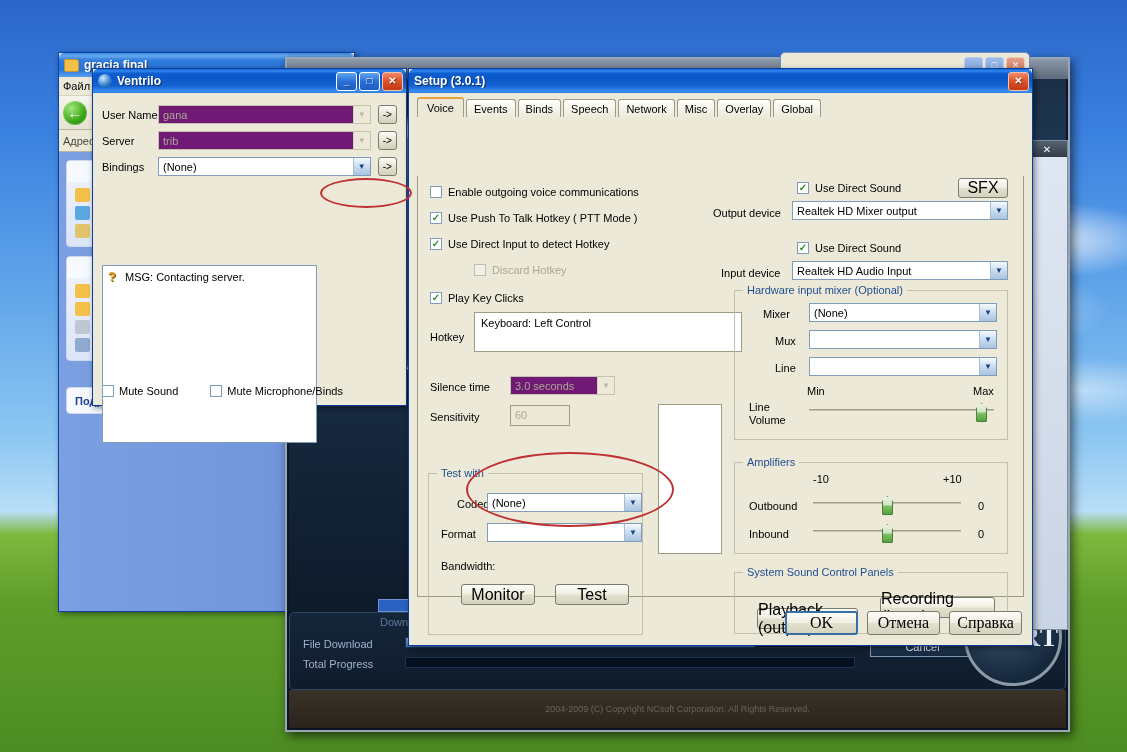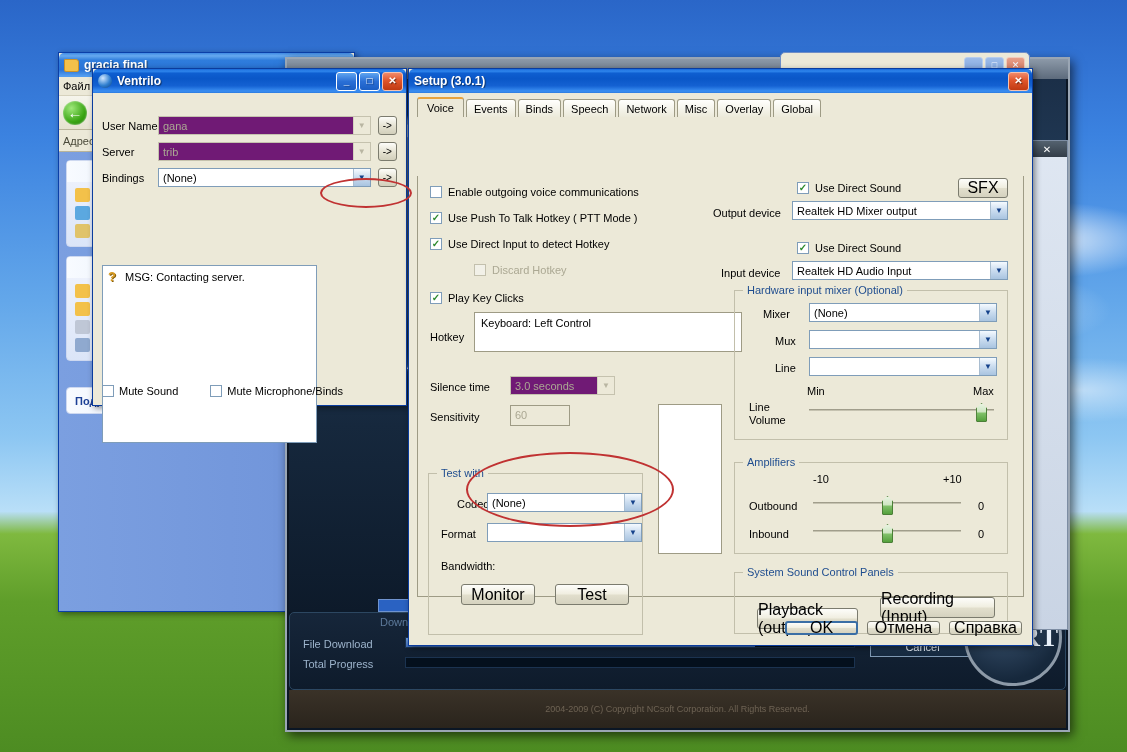--- a/index.html
+++ b/index.html
@@ -124,21 +124,21 @@
      gap:2px; padding:2px 4px 0 0; }
   .dimbtn { width:19px; height:17px; border-radius:3px; border:1px solid #b7cdee;
      background:linear-gradient(to bottom,#9dbcea,#7fa3dc); display:flex;
      align-items:center; justify-content:center; color:#f0f5ff; font-size:9px; }
   .dimbtn.cl { background:linear-gradient(to bottom,#e8a08a,#cd7257); border-color:#f3cbbc; }
 
   
   #ventrilo { left:92px; top:68px; width:315px; height:338px; border-color:#0a3c9e; }
   #v-icon { width:14px; height:14px; border-radius:50%; margin-right:5px; flex:0 0 auto;
      background:radial-gradient(circle at 35% 30%, #cfe6ff, #2f7fd0 55%, #10407e); }
-  #v-body { padding:23px 9px 0 9px;border-radius:24px; }
+  #v-body { padding:12px 9px 0 9px;border-radius:24px; }
   .vrow { display:flex; align-items:center; margin-bottom:7px; }
   .vlabel { width:58px; color:#000; font-size:11px; }
   .combo { height:19px; border:1px solid #7f9db9; background:#fff; display:flex;
      align-items:center; position:relative; font-size:11px; color:#000; padding-left:4px; }
   .combo .arw { position:absolute; right:0; top:0; bottom:0; width:17px;
      border-left:1px solid #a9bdd0;
      background:linear-gradient(to bottom,#f5faff,#cadcef 50%,#a9c4e0);
      display:flex; align-items:center; justify-content:center; font-size:8px; color:#15428b;}
   .combo.dis { background:#701a75; color:#aba893; border-color:#c5c2ae; }
   .combo.dis .arw { background:#ece9d8; color:#b9b6a2; border-left-color:#d5d2bf; }
@@ -181,21 +181,21 @@
   .lbl { position:absolute; font-size:11px; color:#000; }
   .cbx { position:absolute; display:flex; align-items:center; gap:6px; font-size:11px; color:#000; }
   .slider { position:absolute; height:14px; }
   .slider .track { position:absolute; left:0; right:0; top:6px; height:2px;
      background:linear-gradient(to bottom,#8e8b79,#d8d5c3); }
   .thumb { position:absolute; top:0px; width:11px; height:19px;
      background:linear-gradient(to bottom,#e7f3e0 0%,#cfe6c3 45%,#7fc068 55%,#54a03c 100%);
      border:1px solid #4b7f37; border-radius:2px 2px 1px 1px;
      clip-path:polygon(50% 0, 100% 28%, 100% 100%, 0 100%, 0 28%); }
   #s-buttons { position:absolute; right:10px; bottom:10px; display:flex; gap:9px; }
-  #s-buttons .xpbtn { width:73px; height:14px; }
+  #s-buttons .xpbtn { width:73px; height:24px;font-family:Liberation Serif, serif; }
   #s-buttons .xpbtn.def { border:2px solid #3a6ea5; }
   .vu { position:absolute; background:#fff; border:1px solid #9e9b85; }
 
   
   .ellipse { position:absolute; border:2px solid #c03232; border-radius:50%;
      pointer-events:none; }
 </style>
 </head>
 <body>
 

